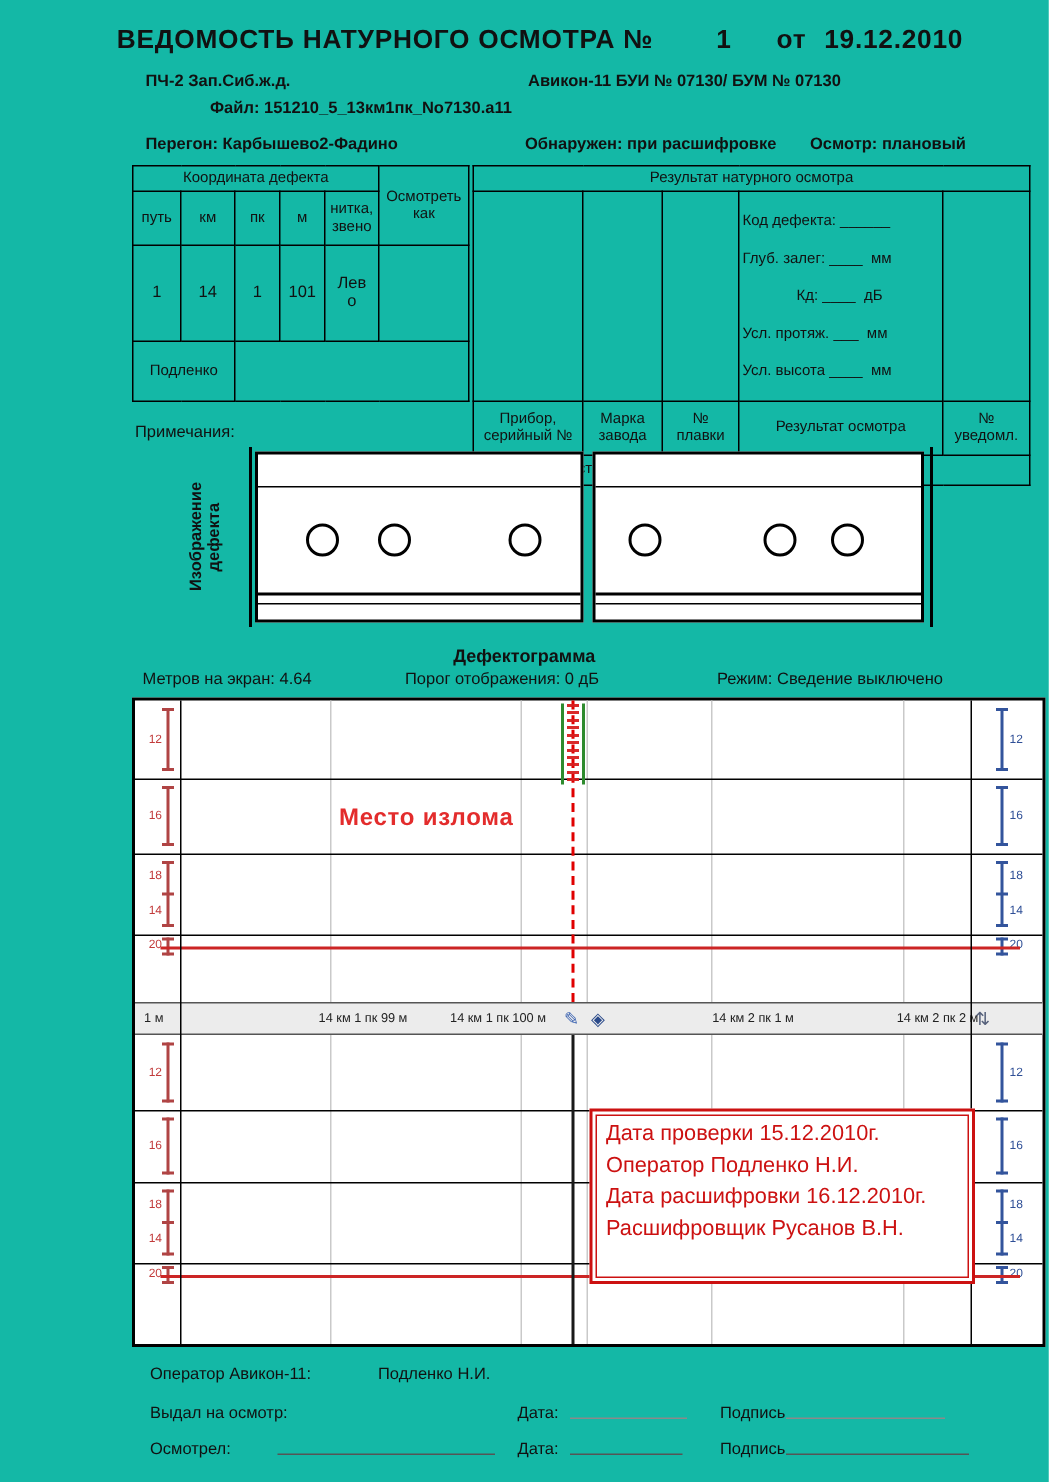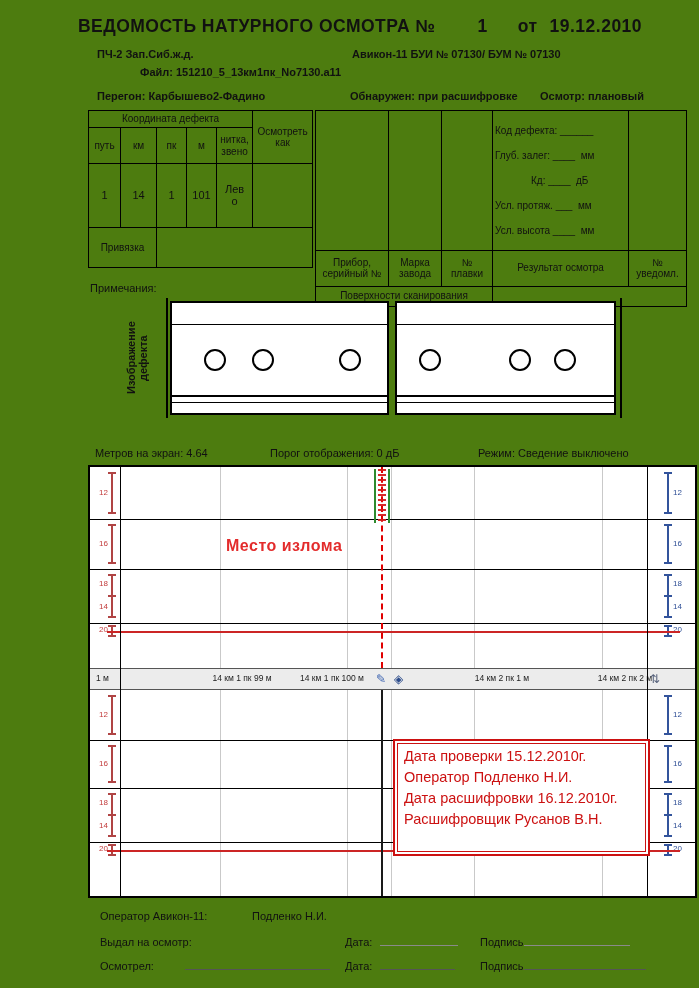--- a/index.html
+++ b/index.html
@@ -1,17 +1,17 @@
 <!DOCTYPE html>
 <html><head>
 <meta charset="utf-8">
 <style>
   * { margin:0; padding:0; box-sizing:border-box; }
   body { background:#fff; font-family:"Liberation Sans", sans-serif; }
-  #page { position:relative; width:699px; height:988px; background:#4d7c0f; overflow:hidden; color:#111; }
+  #page { position:relative; width:699px; height:988px; background:#14b8a6; overflow:hidden; color:#111; }
   .abs { position:absolute; }
 
   
   .title-row { position:absolute; left:60px; top:16px; width:600px; display:flex; justify-content:center; align-items:baseline; font-weight:bold; font-size:17.5px; letter-spacing:.5px; }
   .title-row .gap1 { margin-left:42px; }
   .title-row .gap2 { margin-left:30px; }
   .title-row .gap3 { margin-left:12px; }
   .hline2 { font-size:11px; font-weight:bold; }
 
   
@@ -104,35 +104,38 @@
     <tr style="height:64px;font-size:11px">
       <td>1</td>
       <td>14</td>
       <td>1</td>
       <td>101</td>
       <td>Лев
 о</td>
       <td></td>
     </tr>
     <tr style="height:40px">
-      <td colspan="2">Привязка</td>
+      <td colspan="2">Подленко</td>
       <td colspan="4"></td>
     </tr>
   </tbody>
     </table>
 
   <table class="tbl" style="left:315px;top:110px;width:371px">
     <colgroup>
         <col style="width:73px">
         <col style="width:53px">
         <col style="width:51px">
         <col style="width:136px">
         <col style="width:58px">
       </colgroup>
     <tbody>
+        <tr class="h1">
+      <td colspan="5">Результат натурного осмотра</td>
+    </tr>
     <tr style="height:84px">
       <td></td>
       <td></td>
       <td></td>
       <td class="result-cell">
         <div class="rline">Код дефекта: ______</div>
         <div class="rline">Глуб. залег: ____  мм</div>
         <div class="rline indent">Кд: ____  дБ</div>
         <div class="rline">Усл. протяж. ___  мм</div>
         <div class="rline">Усл. высота ____  мм</div>
@@ -175,20 +178,21 @@
         <div class="rl" style="top: 21px; height: 1px;"></div>
         <div class="rl" style="top: 92px; height: 2px;"></div>
         <div class="rl" style="top: 99px; height: 1px;"></div>
         <div class="hole" style="left: 22px; top: 46px;"></div>
         <div class="hole" style="left: 112px; top: 46px;"></div>
         <div class="hole" style="left: 157px; top: 46px;"></div>
       </div>
     <div class="vline" style="left:452px;top:-3px;height:120px;width:2px;background:#000"></div>
   </div>
 
+  <div class="dg-head" style="top:430px">Дефектограмма</div>
   <span class="dg-info" style="left:95px;top:447px">Метров на экран:  4.64</span>
   <span class="dg-info" style="left:270px;top:447px">Порог отображения:  0 дБ</span>
   <span class="dg-info" style="left:478px;top:447px">Режим:  Сведение выключено</span>
 
   <div id="dg-panel">
     <div class="annot" style="left:136px;top:70px">Место излома</div>
   <div class="bar" style="top: 201px; height: 22px;">
         <span class="bar-label" style="left: 6px;">1 м</span>
         <span class="bar-label center" style="left: 152px;">14 км 1 пк 99 м</span>
         <span class="bar-label center" style="left: 242px;">14 км 1 пк 100 м</span>

